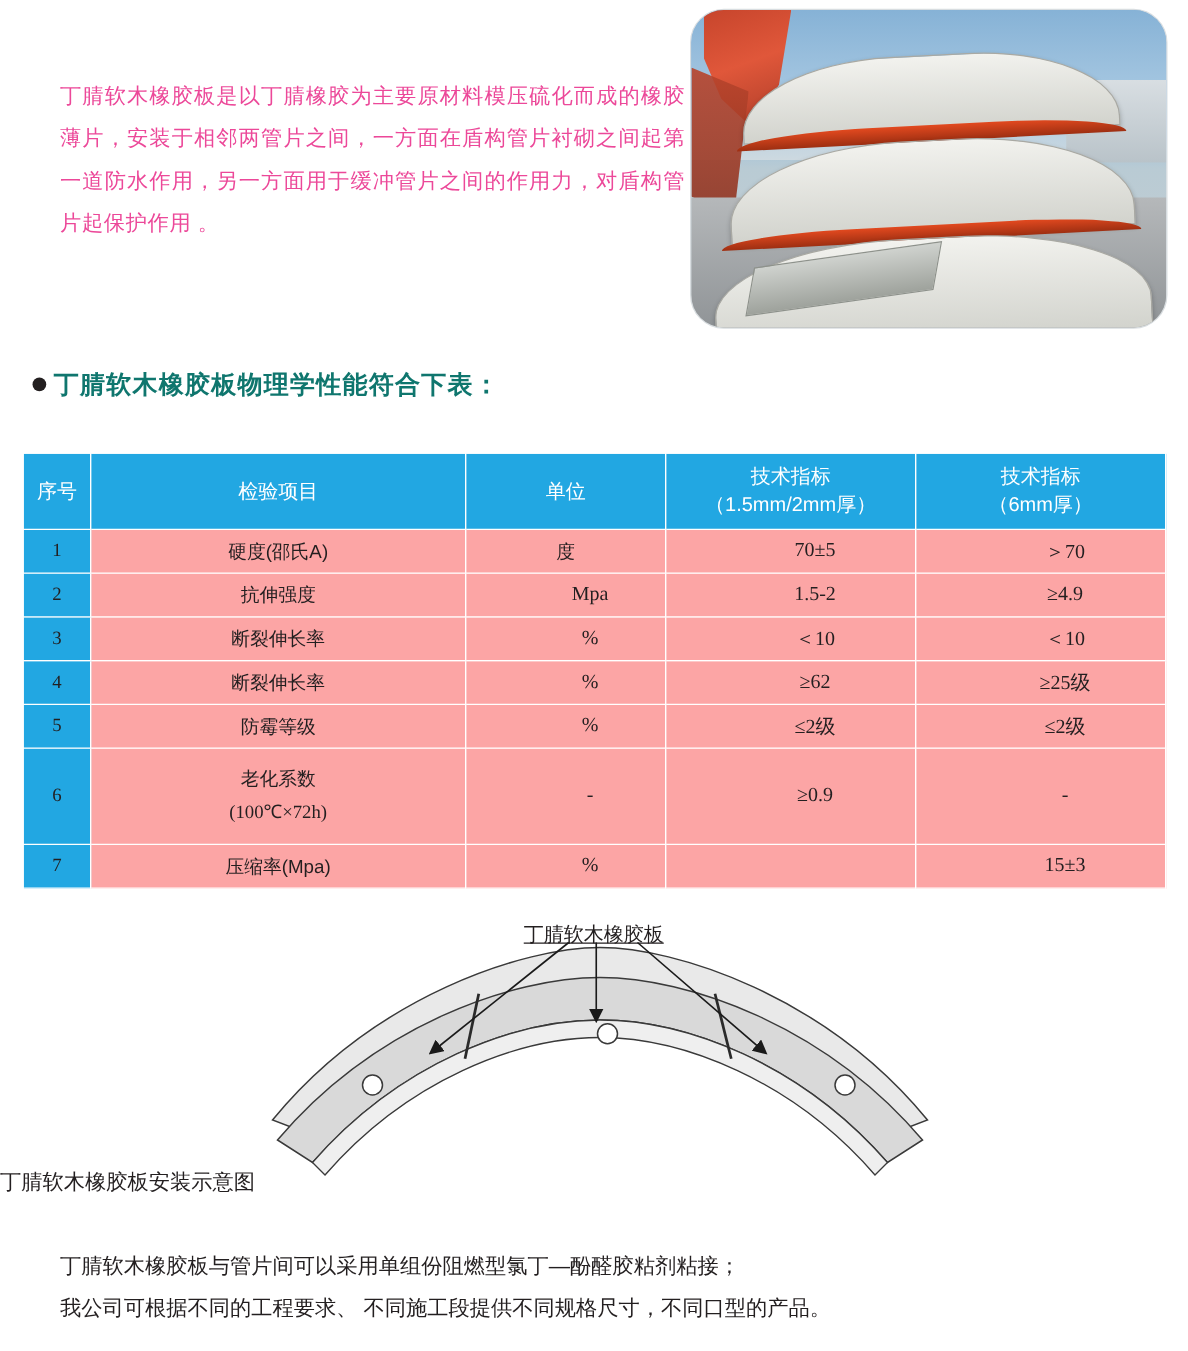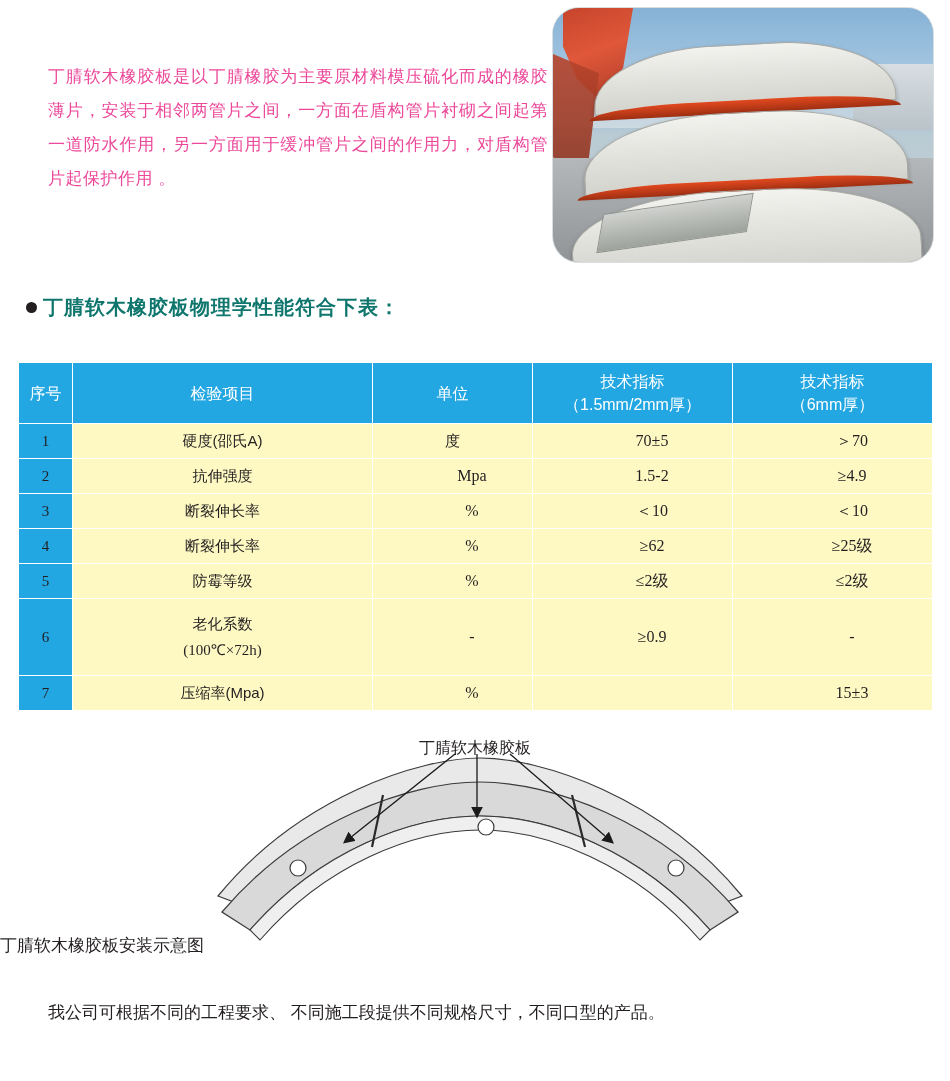--- a/index.html
+++ b/index.html
@@ -161,21 +161,21 @@
     font-size: 16px;
     line-height: 23px;
   }
   td.idx {
     background: #22a7e2;
     color: #ffffff;
     font-size: 13px;
     height: 32px;
   }
   td.body {
-    background: #fef9c3;
+    background: #fca5a5;
     height: 32px;
   }
   td.body.num {
     font-family: "Liberation Serif", serif;
     font-size: 16px;
     padding-left: 40px;
   }
   tr.tall td { height: 74px; }
   .cell-two-line { line-height: 26px; }
   .serif { font-family: "Liberation Serif", serif; }
@@ -189,20 +189,21 @@
     height: 250px;
   }
   .diagram-label {
     position: absolute;
     left: 0;
     top: 738px;
     width: 950px;
     text-align: center;
     font-size: 16px;
     color: #231f20;
+    text-decoration: underline;
   }
   .diagram-caption {
     position: absolute;
     left: 0;
     top: 934px;
     width: 950px;
     text-align: left;
     font-size: 17px;
     color: #231f20;
   }
@@ -350,14 +351,15 @@
     </defs>
     <line x1="455" y1="38" x2="345" y2="126" stroke="#1a1a1a" stroke-width="1.3" marker-end="url(#ar)"></line>
     <line x1="477" y1="38" x2="477" y2="100" stroke="#1a1a1a" stroke-width="1.3" marker-end="url(#ar)"></line>
     <line x1="510" y1="38" x2="612" y2="126" stroke="#1a1a1a" stroke-width="1.3" marker-end="url(#ar)"></line>
   </svg>
 </div>
 
 <div class="diagram-caption">丁腈软木橡胶板安装示意图</div>
 
 <div class="footer-text">
+  <div>丁腈软木橡胶板与管片间可以采用单组份阻燃型氯丁—酚醛胶粘剂粘接；</div>
   <div>我公司可根据不同的工程要求、 不同施工段提供不同规格尺寸，不同口型的产品。</div>
 </div>
 
 </body></html>

